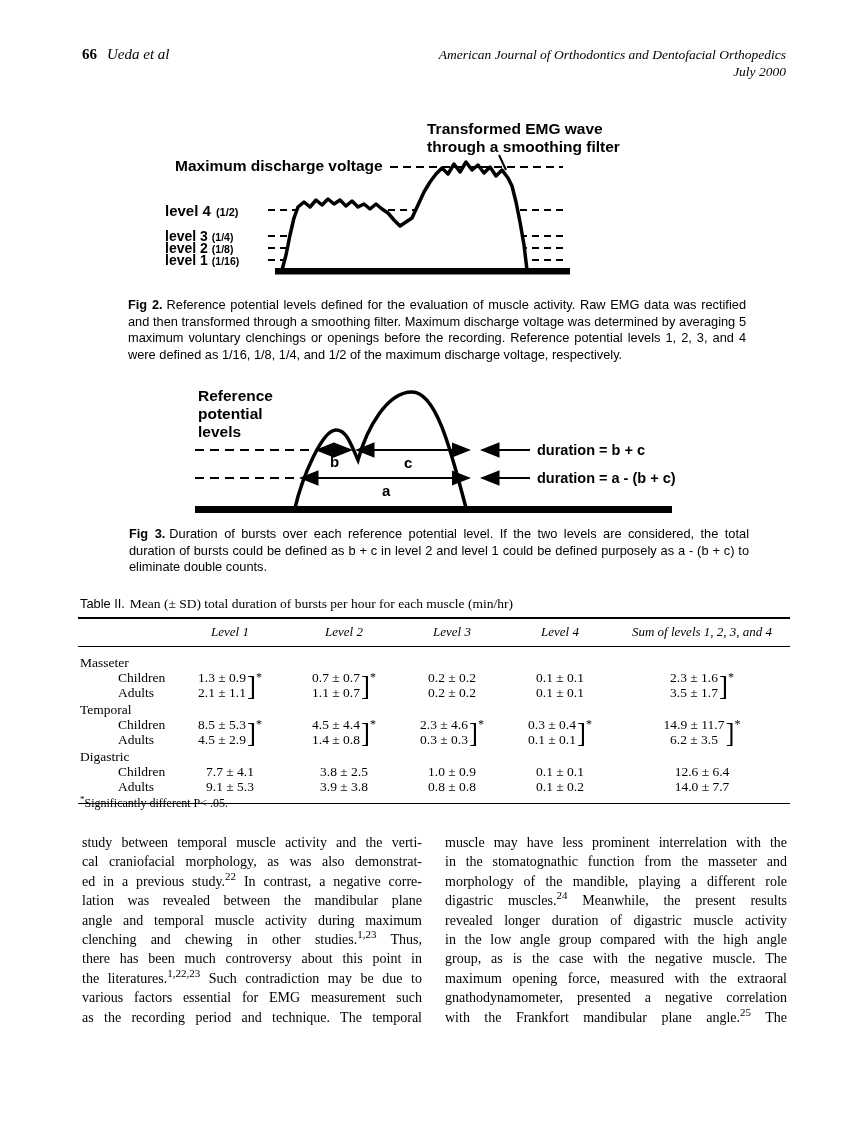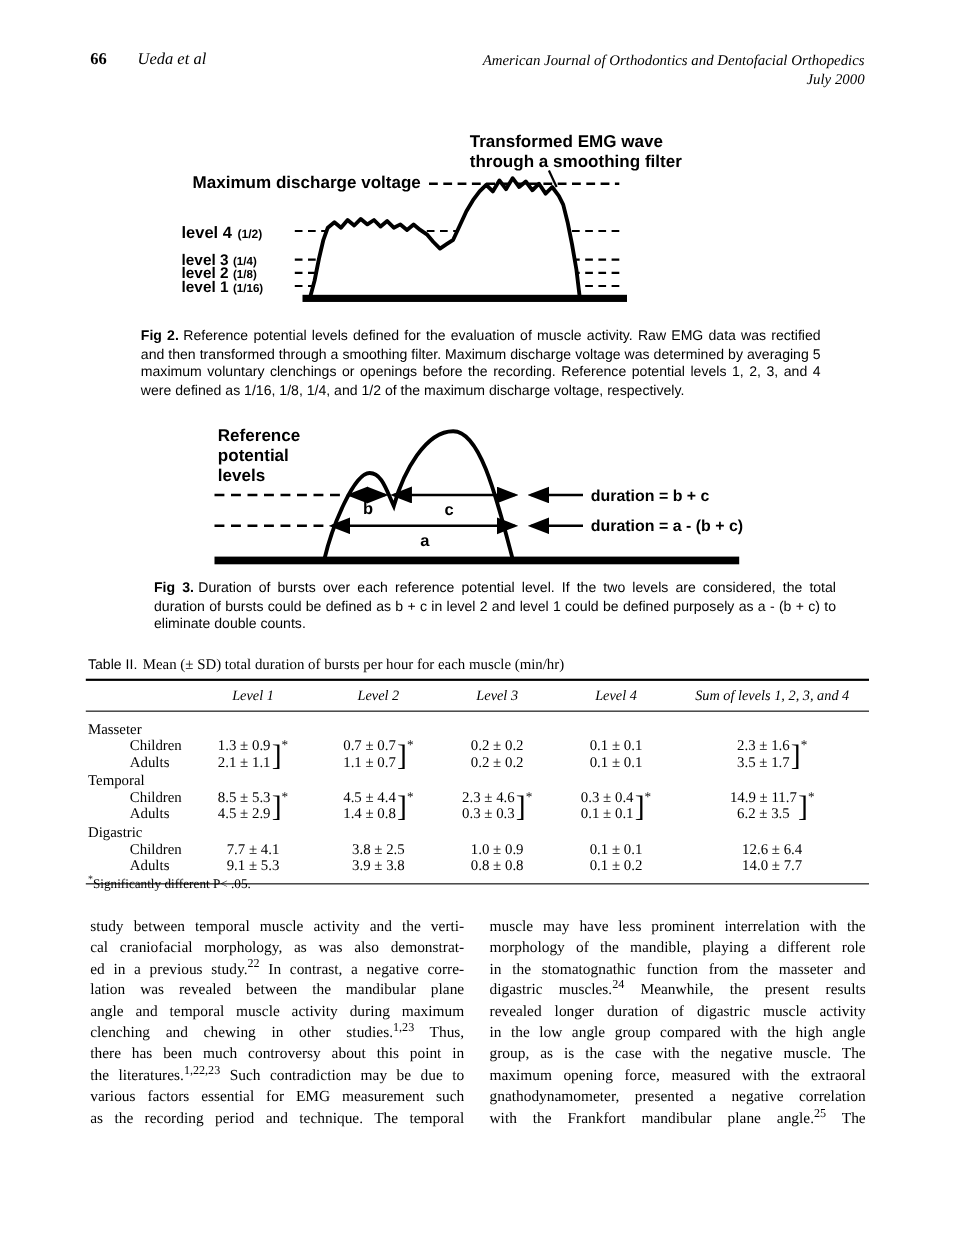--- a/index.html
+++ b/index.html
@@ -7,21 +7,21 @@
   .page {
     position:relative; width:866px; height:1122px; background:#ffffff;
     font-family:"Liberation Serif", serif; color:#000;
     overflow:hidden;
   }
   .abs { position:absolute; }
 
   
   .hdr-left { left:82px; top:46px; font-size:15px; }
   .hdr-left .num { font-weight:bold; }
-  .hdr-left .auth { font-style:italic; margin-left:28px;font-family:Liberation Serif, serif; }
+  .hdr-left .auth { font-style:italic; margin-left:10px;font-family:Liberation Serif, serif; }
   .hdr-right { right:80px; top:46px; text-align:right; font-style:italic; font-size:13.5px; line-height:17px; }
 
   
   svg text { font-family:"Liberation Sans", sans-serif; font-weight:bold; fill:#000; }
 
   
   .caption {
     font-family:"Liberation Sans", sans-serif; font-size:12.8px; line-height:16.6px;
     text-align:justify;
   }
@@ -126,21 +126,21 @@
     <text x="192" y="113" font-size="15">a</text>
 
     <line x1="293" y1="67" x2="340" y2="67" stroke="#000" stroke-width="2.2" marker-start="url(#ah)"></line>
     <text x="347" y="72" font-size="14.5">duration = b + c</text>
     <line x1="293" y1="95" x2="340" y2="95" stroke="#000" stroke-width="2.2" marker-start="url(#ah)"></line>
     <text x="347" y="100" font-size="14.5">duration = a - (b + c)</text>
 
     <rect x="5" y="123" width="477" height="7" fill="#000"></rect>
   </svg>
 
-  <div class="abs caption" style="left:140px; top:526px; width:620px;">
+  <div class="abs caption" style="left:129px; top:526px; width:620px;">
     <span class="cap-label">Fig 3.</span><span>Duration of bursts over each reference potential level. If the two levels are considered, the total duration of bursts could be defined as b + c in level 2 and level 1 could be defined purposely as a - (b + c) to eliminate double counts.</span>
   </div>
 
   <div class="abs tbl-title" style="left:80px; top:596px;">
     <span class="t-lab">Table II.</span><span>Mean (± SD) total duration of bursts per hour for each muscle (min/hr)</span>
   </div>
 
   <div class="abs tbl" style="left:78px; top:617px;">
     <div class="t-row t-head">
       <div class="t-c lab"></div>
@@ -312,22 +312,22 @@
       <div class="tline">lation was revealed between the mandibular plane</div>
       <div class="tline">angle and temporal muscle activity during maximum</div>
       <div class="tline">clenching and chewing in other studies.<sup>1,23</sup> Thus,</div>
       <div class="tline">there has been much controversy about this point in</div>
       <div class="tline">the literatures.<sup>1,22,23</sup> Such contradiction may be due to</div>
       <div class="tline">various factors essential for EMG measurement such</div>
       <div class="tline">as the recording period and technique. The temporal</div>
     </div>
   <div class="abs bodycol" style="left:445px; top:833px; width:342px;">
       <div class="tline">muscle may have less prominent interrelation with the</div>
+      <div class="tline">in the stomatognathic function from the masseter and</div>
       <div class="tline">morphology of the mandible, playing a different role</div>
-      <div class="tline">in the stomatognathic function from the masseter and</div>
       <div class="tline">digastric muscles.<sup>24</sup> Meanwhile, the present results</div>
       <div class="tline">revealed longer duration of digastric muscle activity</div>
       <div class="tline">in the low angle group compared with the high angle</div>
       <div class="tline">group, as is the case with the negative muscle. The</div>
       <div class="tline">maximum opening force, measured with the extraoral</div>
       <div class="tline">gnathodynamometer, presented a negative correlation</div>
       <div class="tline">with the Frankfort mandibular plane angle.<sup>25</sup> The</div>
     </div>
 
 </div>

